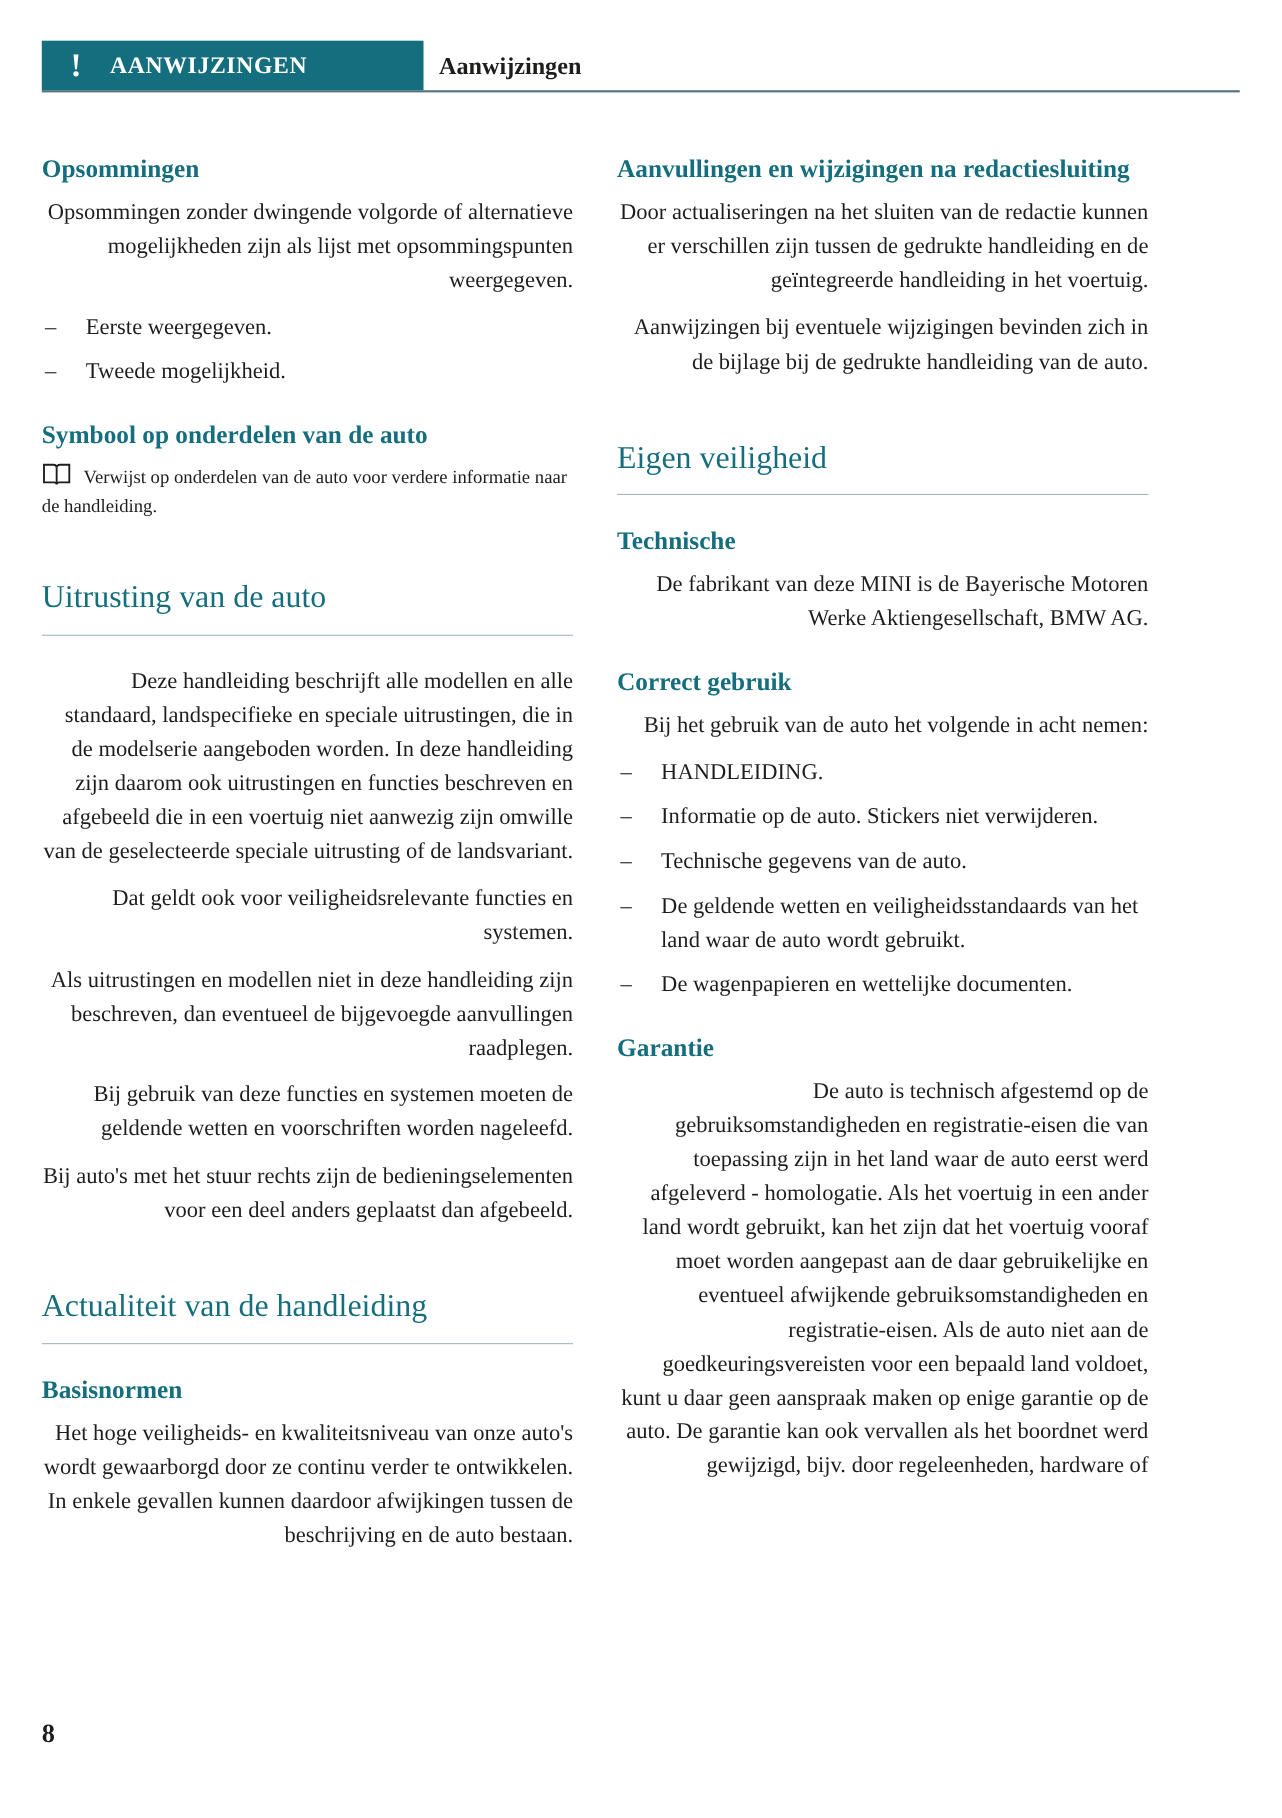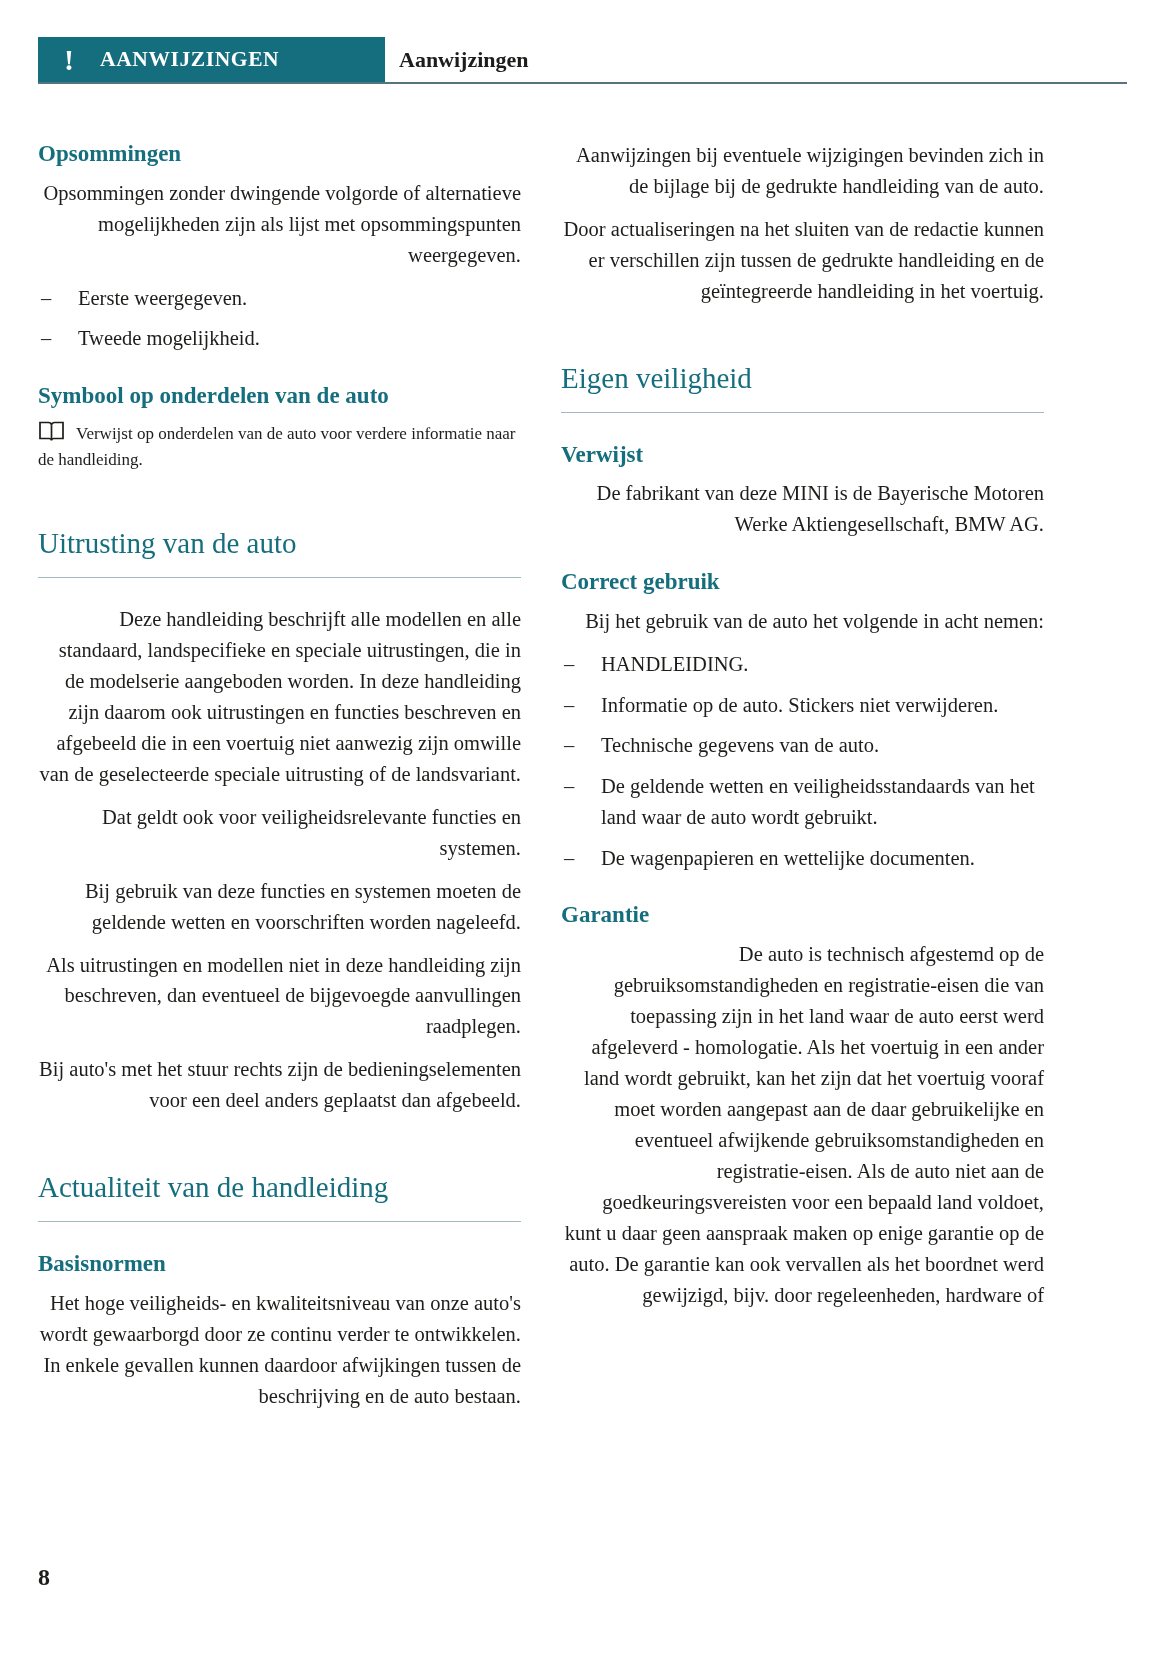--- a/index.html
+++ b/index.html
@@ -136,38 +136,39 @@
 
       <h3 class="h-sub">Symbool op onderdelen van de auto</h3>
       <p class="icon-para"><svg class="book-icon" width="27" height="22" viewBox="0 0 27 22" aria-hidden="true">
             <path d="M2 2.5 H10.5 C12.2 2.5 13.5 3.7 13.5 5.2 C13.5 3.7 14.8 2.5 16.5 2.5 H25 V18.5 H16 C14.6 18.5 13.5 19.4 13.5 20.5 C13.5 19.4 12.4 18.5 11 18.5 H2 Z" fill="none" stroke="#1d1d1b" stroke-width="1.7"></path>
             <line x1="13.5" y1="5.2" x2="13.5" y2="19.5" stroke="#1d1d1b" stroke-width="1.7"></line>
           </svg><span>Verwijst op onderdelen van de auto voor verdere informatie naar de handleiding.</span></p>
 
       <h1 class="h-main">Uitrusting van de auto</h1>
       <p class="body-p">Deze handleiding beschrijft alle modellen en alle standaard, landspecifieke en speciale uitrustingen, die in de modelserie aangeboden worden. In deze handleiding zijn daarom ook uitrustingen en functies beschreven en afgebeeld die in een voertuig niet aanwezig zijn omwille van de geselecteerde speciale uitrusting of de landsvariant.</p>
       <p class="body-p">Dat geldt ook voor veiligheidsrelevante functies en systemen.</p>
+      <p class="body-p">Als uitrustingen en modellen niet in deze handleiding zijn beschreven, dan eventueel de bijgevoegde aanvullingen raadplegen.</p>
       <p class="body-p">Bij gebruik van deze functies en systemen moeten de geldende wetten en voorschriften worden nageleefd.</p>
-      <p class="body-p">Als uitrustingen en modellen niet in deze handleiding zijn beschreven, dan eventueel de bijgevoegde aanvullingen raadplegen.</p>
       <p class="body-p">Bij auto's met het stuur rechts zijn de bedieningselementen voor een deel anders geplaatst dan afgebeeld.</p>
 
       <h1 class="h-main">Actualiteit van de handleiding</h1>
       <h3 class="h-sub">Basisnormen</h3>
       <p class="body-p">Het hoge veiligheids- en kwaliteitsniveau van onze auto's wordt gewaarborgd door ze continu verder te ontwikkelen. In enkele gevallen kunnen daardoor afwijkingen tussen de beschrijving en de auto bestaan.</p>
 
     </section>
 
     <section class="col">
 
+      <h3 class="h-sub">Aanvullingen en wijzigingen na redactiesluiting</h3>
+      <p class="body-p">Door actualiseringen na het sluiten van de redactie kunnen er verschillen zijn tussen de gedrukte handleiding en de geïntegreerde handleiding in het voertuig.</p>
       <p class="body-p">Aanwijzingen bij eventuele wijzigingen bevinden zich in de bijlage bij de gedrukte handleiding van de auto.</p>
-      <p class="body-p">Door actualiseringen na het sluiten van de redactie kunnen er verschillen zijn tussen de gedrukte handleiding en de geïntegreerde handleiding in het voertuig.</p>
 
       <h1 class="h-main">Eigen veiligheid</h1>
 
-      <h3 class="h-sub">Verwijst</h3>
+      <h3 class="h-sub">Technische</h3>
       <p class="body-p">De fabrikant van deze MINI is de Bayerische Motoren Werke Aktiengesellschaft, BMW AG.</p>
 
       <h3 class="h-sub">Correct gebruik</h3>
       <p class="body-p">Bij het gebruik van de auto het volgende in acht nemen:</p>
       <ul class="dash">
         <li>
           <span class="marker">–</span>
           <span>HANDLEIDING.</span>
         </li>
         <li>

